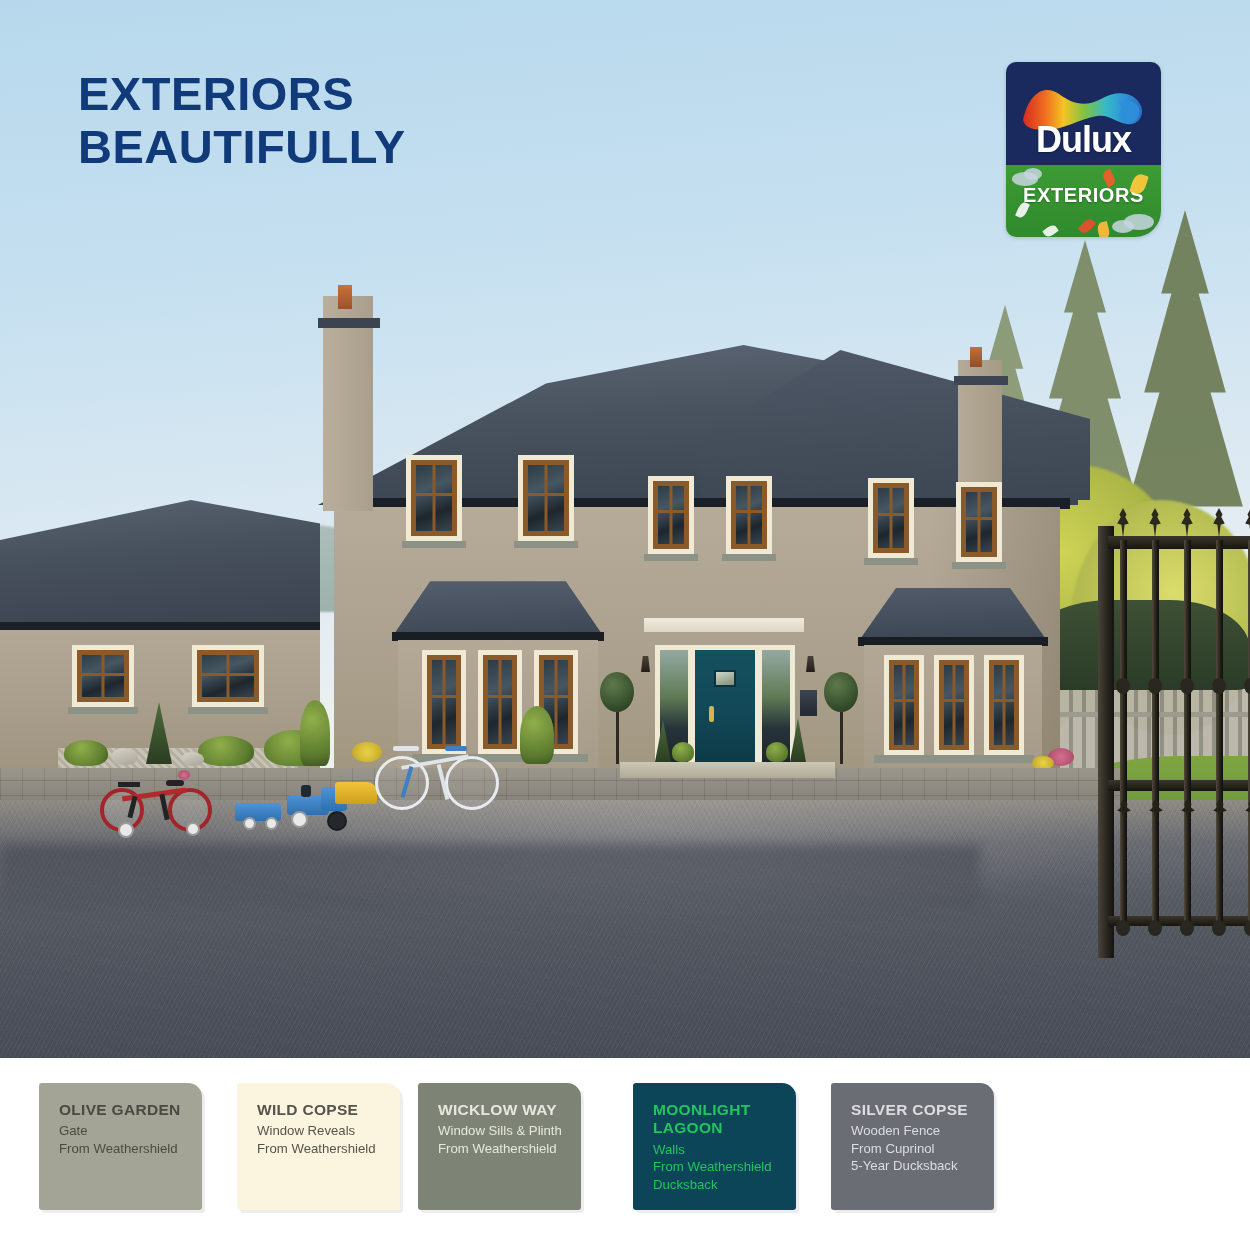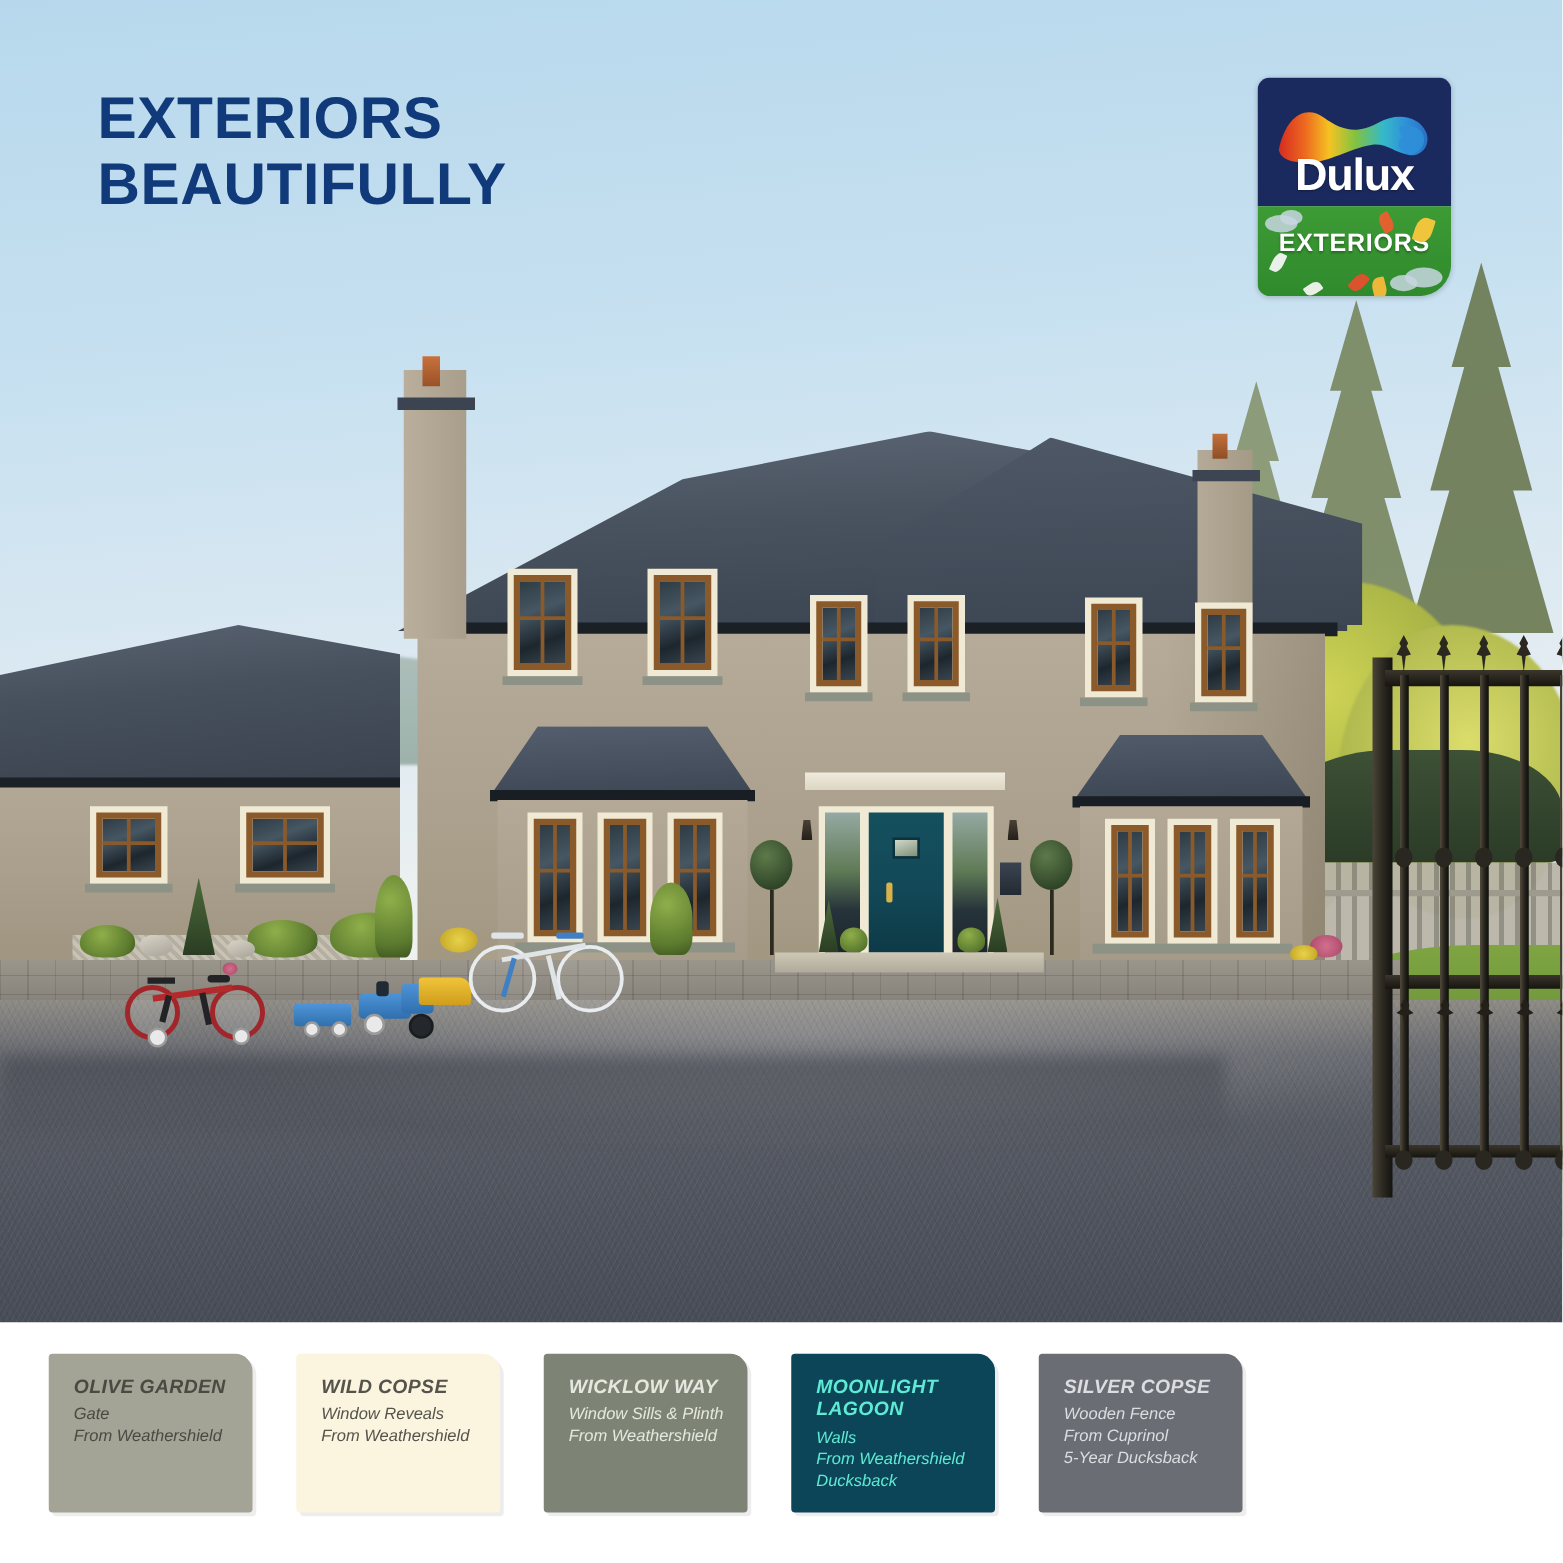--- a/index.html
+++ b/index.html
@@ -416,21 +416,20 @@
   }
   .cloud-bit {
     position:absolute; border-radius:50%;
     background:rgba(200,214,224,.85);
   }
 
   
   .swatches {
     position:absolute; left:0; top:1058px; width:1250px; height:192px;
     background:#fff;
-    font-style:italic;
   }
   .swatch {
     position:absolute; top:25px; width:163px; height:127px;
     border-radius:3px 14px 3px 3px;
     padding:18px 12px 0 20px;
     box-shadow:3px 3px 0 rgba(0,0,0,.07);
   }
   .sw-name {
     font-size:15.5px; font-weight:700; letter-spacing:.3px;
     line-height:1.18; margin-bottom:3px;
@@ -715,27 +714,27 @@
       <div class="sw-line">Gate</div>
       <div class="sw-line">From Weathershield</div>
     </div>
 
     <div class="swatch" style="left: 237px; background: rgb(251, 244, 223); color: rgb(85, 84, 76);">
       <div class="sw-name">WILD COPSE</div>
       <div class="sw-line">Window Reveals</div>
       <div class="sw-line">From Weathershield</div>
     </div>
 
-    <div class="swatch" style="left: 435px; background: rgb(125, 132, 117); color: rgb(230, 232, 224);">
+    <div class="swatch" style="left: 418px; background: rgb(125, 132, 117); color: rgb(230, 232, 224);">
       <div class="sw-name">WICKLOW WAY</div>
       <div class="sw-line">Window Sills &amp; Plinth</div>
       <div class="sw-line">From Weathershield</div>
     </div>
 
-    <div class="swatch" style="left: 633px; background: rgb(13, 69, 88); color: #5eead4;">
+    <div class="swatch" style="left: 633px; background: rgb(13, 69, 88); color: #22c55e;">
       <div class="sw-name">MOONLIGHT LAGOON</div>
       <div class="sw-line">Walls</div>
       <div class="sw-line">From Weathershield</div>
       <div class="sw-line">Ducksback</div>
     </div>
 
     <div class="swatch" style="left: 831px; background: rgb(107, 109, 116); color: rgb(220, 221, 224);">
       <div class="sw-name">SILVER COPSE</div>
       <div class="sw-line">Wooden Fence</div>
       <div class="sw-line">From Cuprinol</div>

